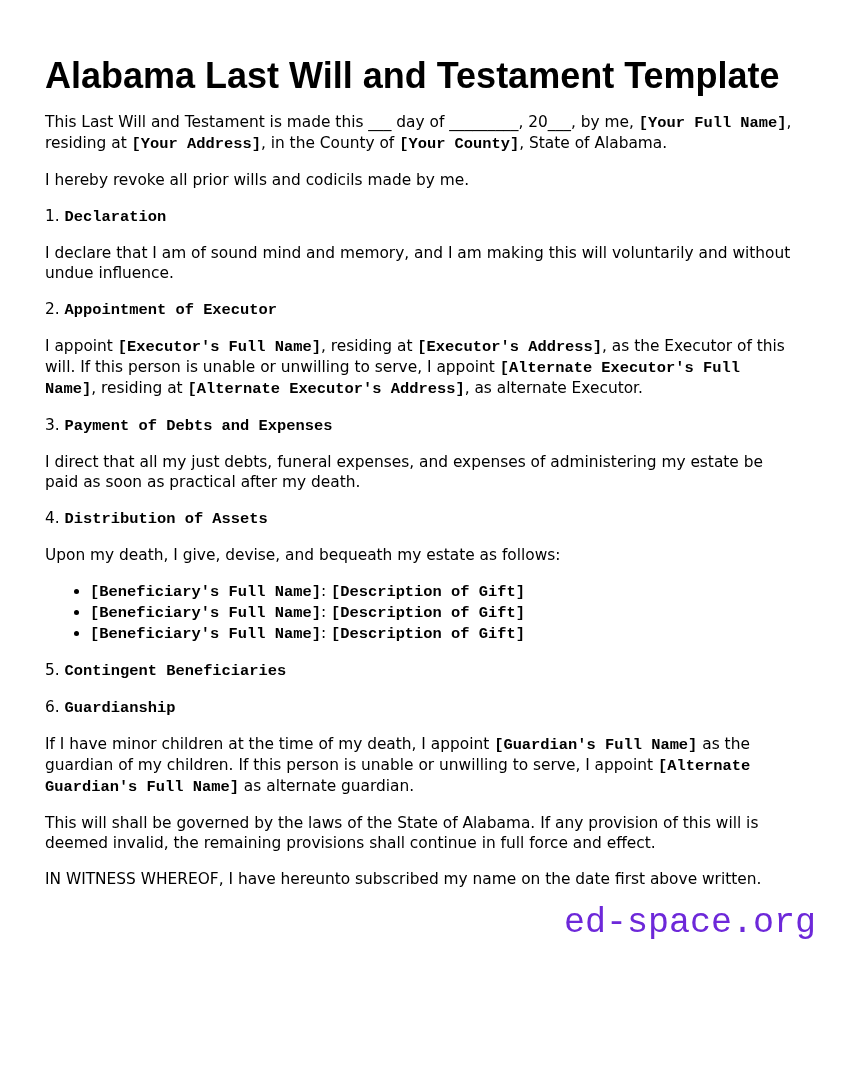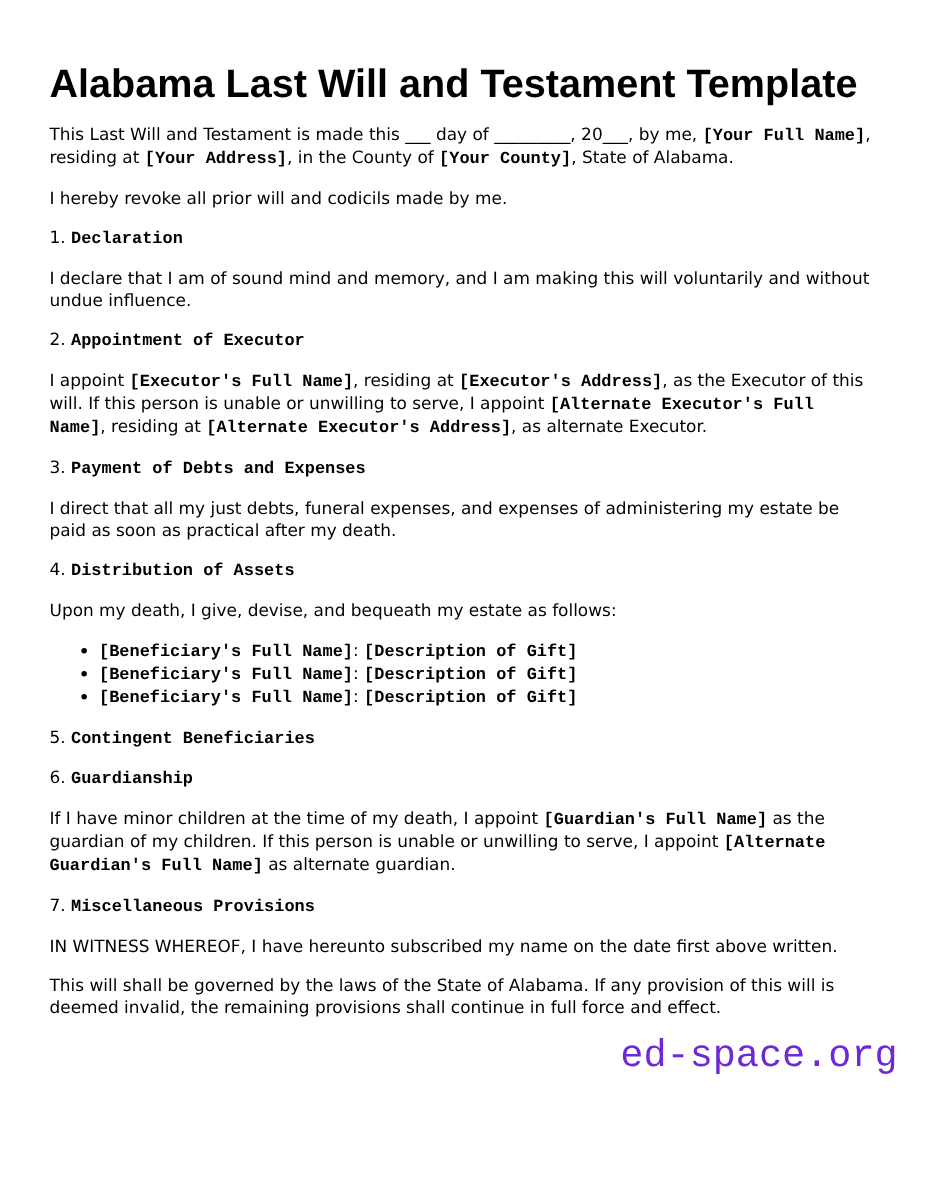--- a/index.html
+++ b/index.html
@@ -58,21 +58,21 @@
 </style>
 </head>
 <body>
 
 <div class="doc">
 
   <h1 class="doc-title">Alabama Last Will and Testament Template</h1>
 
   <p><span>This Last Will and Testament is made this ___ day of _________, 20___, by me, </span><b>[Your Full Name]</b><span>, residing at </span><b>[Your Address]</b><span>, in the County of </span><b>[Your County]</b><span>, State of Alabama.</span></p>
 
-  <p>I hereby revoke all prior will and codicils made by me.</p>
+  <p>I hereby revoke all prior wills and codicils made by me.</p>
 
   <p class="sec"><span class="num">1.</span> <b>Declaration</b></p>
 
   <p>I declare that I am of sound mind and memory, and I am making this will voluntarily and without undue influence.</p>
 
   <p class="sec"><span class="num">2.</span> <b>Appointment of Executor</b></p>
 
   <p><span>I appoint </span><b>[Executor's Full Name]</b><span>, residing at </span><b>[Executor's Address]</b><span>, as the Executor of this will. If this person is unable or unwilling to serve, I appoint </span><b>[Alternate Executor's Full Name]</b><span>, residing at </span><b>[Alternate Executor's Address]</b><span>, as alternate Executor.</span></p>
 
   <p class="sec"><span class="num">3.</span> <b>Payment of Debts and Expenses</b></p>
@@ -89,21 +89,20 @@
     <li><b>[Beneficiary's Full Name]</b><span>: </span><b>[Description of Gift]</b></li>
   </ul>
 
   <p class="sec"><span class="num">5.</span> <b>Contingent Beneficiaries</b></p>
 
 
   <p class="sec"><span class="num">6.</span> <b>Guardianship</b></p>
 
   <p><span>If I have minor children at the time of my death, I appoint </span><b>[Guardian's Full Name]</b><span> as the guardian of my children. If this person is unable or unwilling to serve, I appoint </span><b>[Alternate Guardian's Full Name]</b><span> as alternate guardian.</span></p>
 
-  <p class="sec"><span class="num">7.</span> <b>Miscellaneous Provisions</b></p>
+
+  <p>This will shall be governed by the laws of the State of Alabama. If any provision of this will is deemed invalid, the remaining provisions shall continue in full force and effect.</p>
 
   <p>IN WITNESS WHEREOF, I have hereunto subscribed my name on the date first above written.</p>
-
-  <p>This will shall be governed by the laws of the State of Alabama. If any provision of this will is deemed invalid, the remaining provisions shall continue in full force and effect.</p>
 
 </div>
 
 <div class="watermark">ed-space.org</div>
 
 </body></html>

